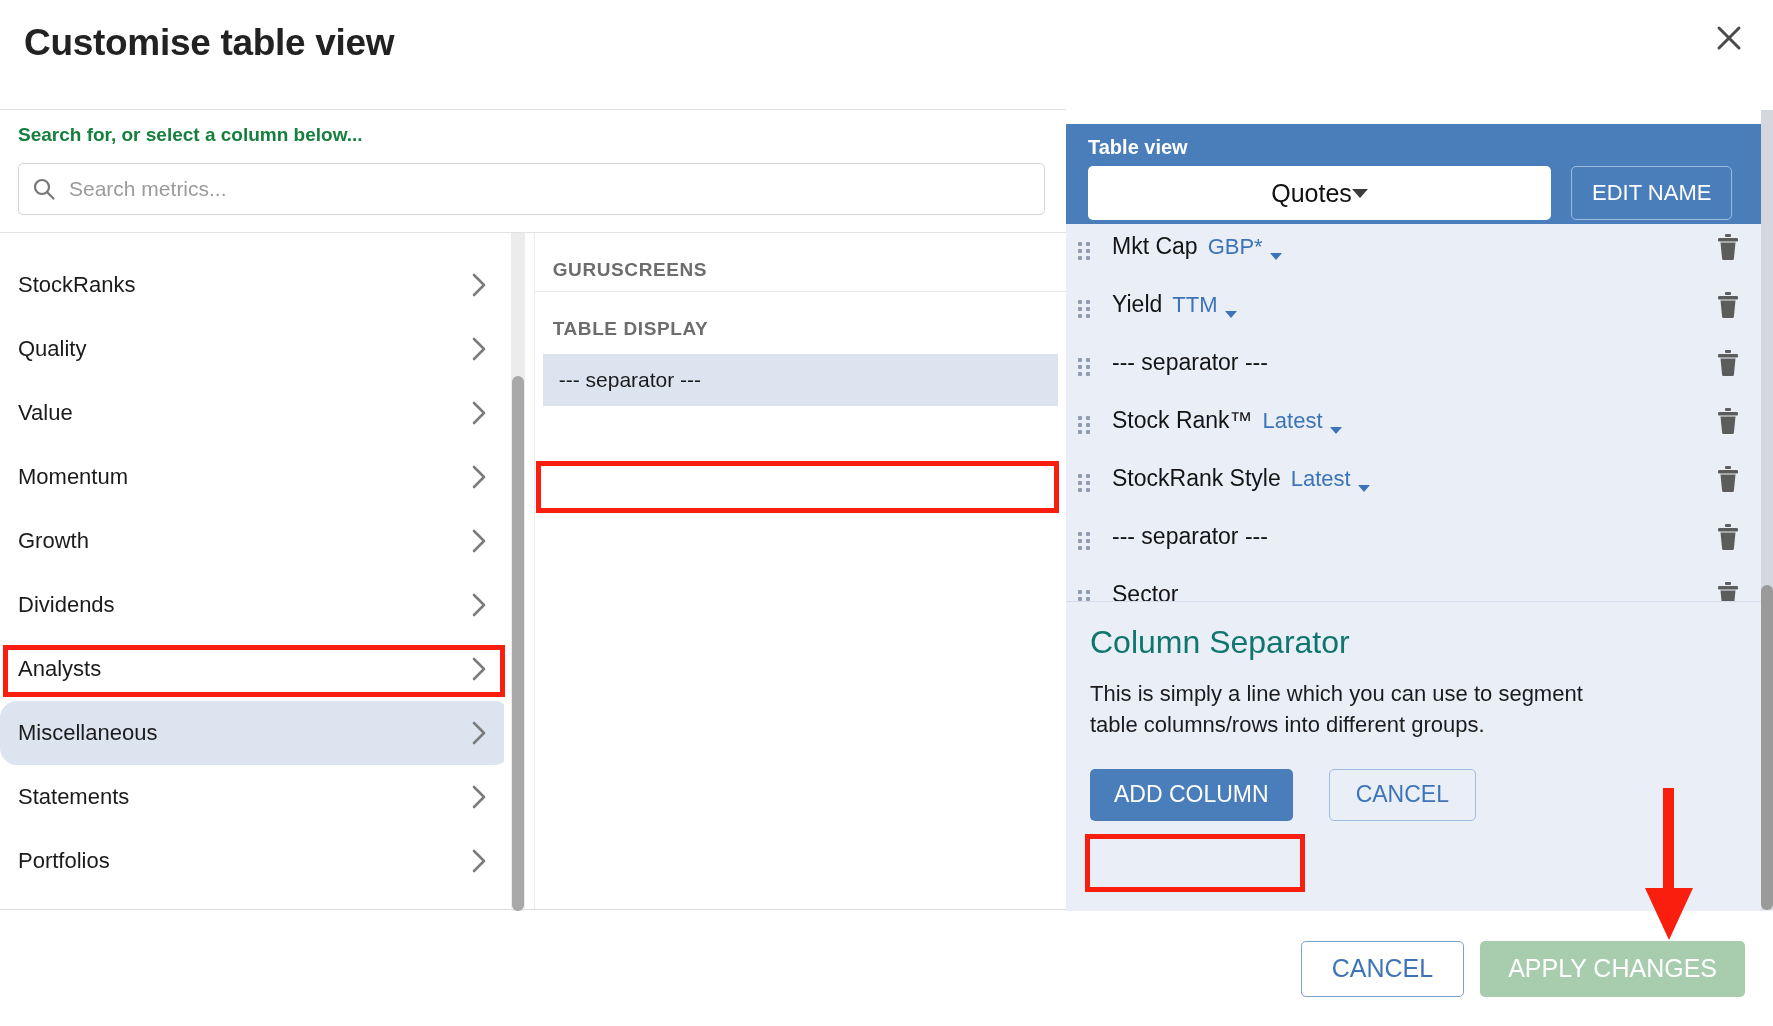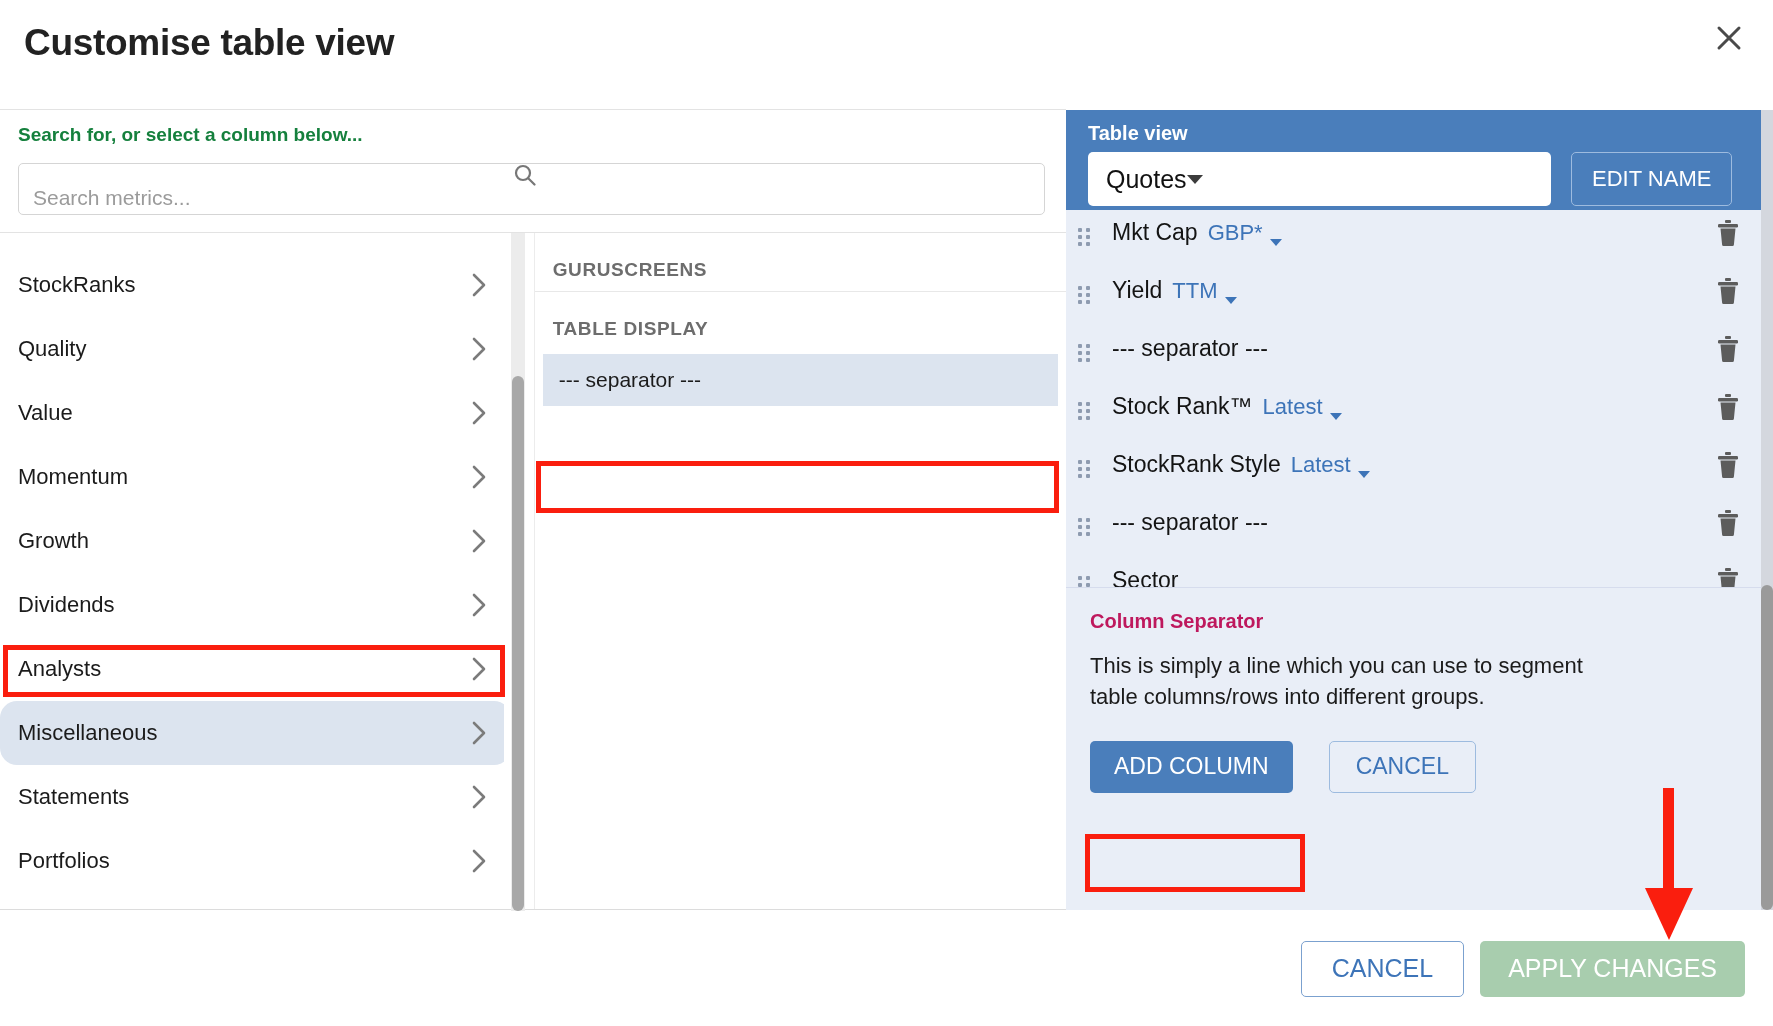--- a/index.html
+++ b/index.html
@@ -64,21 +64,20 @@
     left: 18px;
     top: 163px;
     width: 1027px;
     height: 52px;
     border: 1px solid #d5d5d5;
     border-radius: 5px;
     background: #ffffff;
     display: flex;
     align-items: center;
     padding: 0 14px;
-    flex-direction: column;
   }
   .search-icon { flex: 0 0 auto; margin-right: 14px; display:block; }
   .search-input {
     border: none;
     outline: none;
     font-family: "Liberation Sans", sans-serif;
     font-size: 21px;
     color: #3a3a3a;
     background: transparent;
     width: 100%;
@@ -165,21 +164,21 @@
   .metric-item.selected {
     background: #dce4ef;
     padding: 14px 0 14px 16px;
     margin: 4px 8px 0 8px;
   }
 
   
   .right-panel {
     position: absolute;
     left: 1066px;
-    top: 110px;
+    top: 124px;
     width: 707px;
     height: 800px;
     background: #e9eef7;
     overflow: hidden;
   }
   .tv-header {
     height: 100px;
     background: #4a7ebb;
     padding: 12px 22px 0 22px;
   }
@@ -190,21 +189,21 @@
     margin-bottom: 7px;
   }
   .tv-row { display: flex; align-items: center; gap: 20px; }
   .tv-select {
     flex: 0 0 463px;
     height: 54px;
     background: #ffffff;
     border-radius: 5px;
     display: flex;
     align-items: center;
-    justify-content: flex-start;
+    justify-content: center;
     padding: 0 18px;
     cursor: pointer;
   }
   .tv-select-val { font-size: 25px; color: #111111; }
   .caret-dn {
     width: 0; height: 0;
     border-left: 8px solid transparent;
     border-right: 8px solid transparent;
     border-top: 9px solid #3c3c3c;
   }
@@ -260,21 +259,21 @@
   .trash { margin-left: auto; margin-right: 34px; display:block; cursor: pointer; }
 
   .col-divider { height: 1px; background: #d6dced; }
 
   
   .detail {
     padding: 22px 24px 0 24px;
     background: #e9eef7;
     height: 323px;
   }
-  .detail-title { font-size: 20px; font-weight: bold; color: #be185d; margin-bottom: 18px; }
+  .detail-title { font-size: 32px; font-weight: normal; color: #0f766e; margin-bottom: 18px; }
   .detail-desc { font-size: 22px; color: #1b1b1b; line-height: 1.4; margin-bottom: 28px; max-width: 540px; }
   .detail-btns { display: flex; gap: 36px; }
   .btn-add {
     background: #4a7ebb;
     color: #ffffff;
     border: none;
     border-radius: 5px;
     height: 52px;
     padding: 0 24px;
     font-size: 23px;

